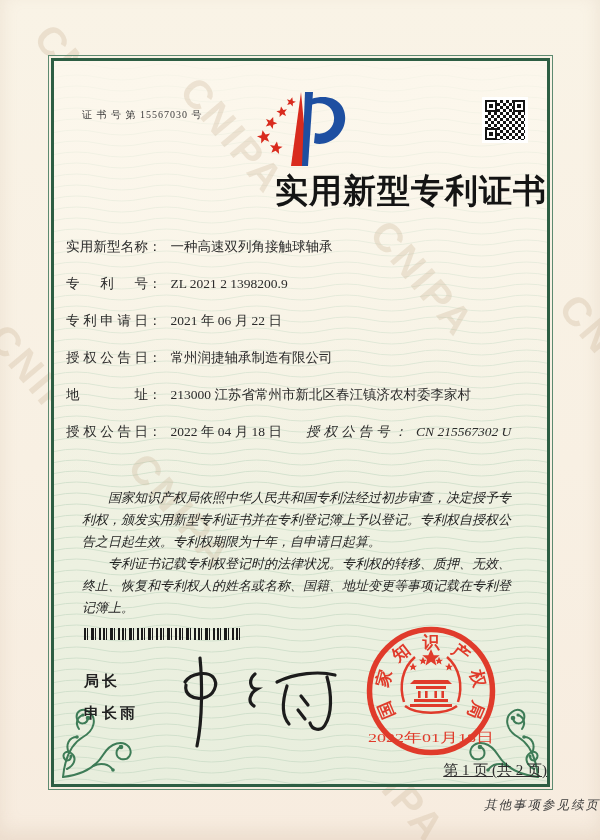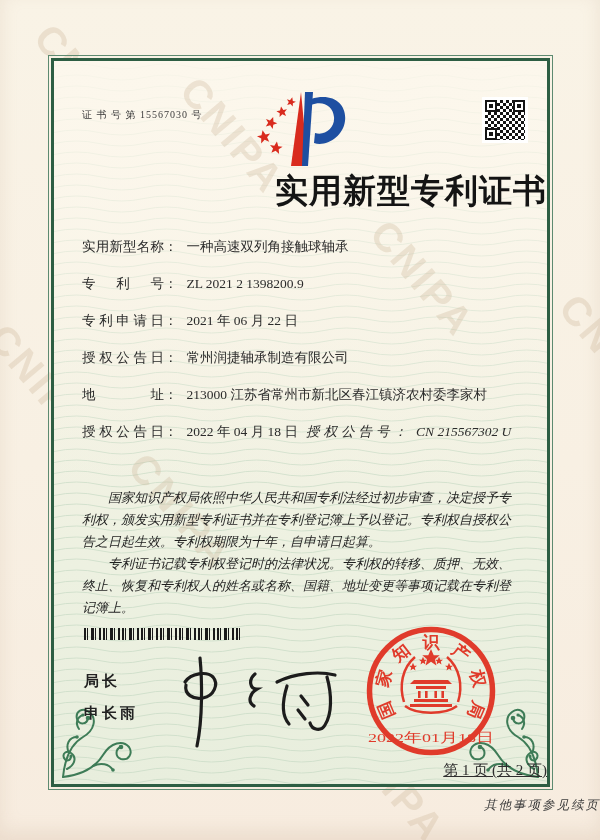--- a/index.html
+++ b/index.html
@@ -23,21 +23,21 @@
   .cert-no{position:absolute;left:28px;top:47px;font-size:10px;color:#3a3a3a;letter-spacing:1px;}
   .logo{position:absolute;left:200px;top:29px;}
   .qr{position:absolute;left:428px;top:36px;width:46px;height:46px;background:#fff;box-sizing:border-box;padding:3px;}
   .qr-grid{width:40px;height:40px;background:repeating-conic-gradient(#141414 0% 25%,#ffffff 0% 50%);background-size:6px 6px;}
   .qr .f{position:absolute;width:12px;height:12px;border:2px solid #141414;background:#fff;box-sizing:border-box;}
   .qr .f::after{content:"";position:absolute;inset:2px;background:#141414;}
   .f.tl{left:3px;top:3px;} .f.tr{right:3px;top:3px;} .f.bl{left:3px;bottom:3px;}
   .title{position:absolute;left:0;right:0;top:108px;text-align:right;
          font-size:33px;font-weight:bold;color:#141414;letter-spacing:1px;}
   .fields{position:absolute;left:0;right:0;top:178px;}
-  .frow{position:relative;padding-left:28px;height:16px;line-height:16px;
+  .frow{position:relative;padding-left:12px;height:16px;line-height:16px;
         margin-bottom:21px;font-size:13.5px;color:#2b2b2b;white-space:nowrap;}
   .flabel{display:inline-block;width:82px;text-align:justify;text-align-last:justify;vertical-align:top;}
   .fcolon{display:inline-block;margin-right:9px;}
   .grant-right{position:absolute;left:252px;top:0;font-style:italic;}
   .grant-right .flabel2{letter-spacing:4px;}
   .bodytext{position:absolute;left:28px;right:26px;top:426px;
             font-size:13px;line-height:22px;color:#1f1f1f;font-style:italic;}
   .bodytext p{margin:0;text-indent:2em;}
   .barcode{position:absolute;left:30px;top:567px;width:158px;height:12px;
            background:repeating-linear-gradient(90deg,

